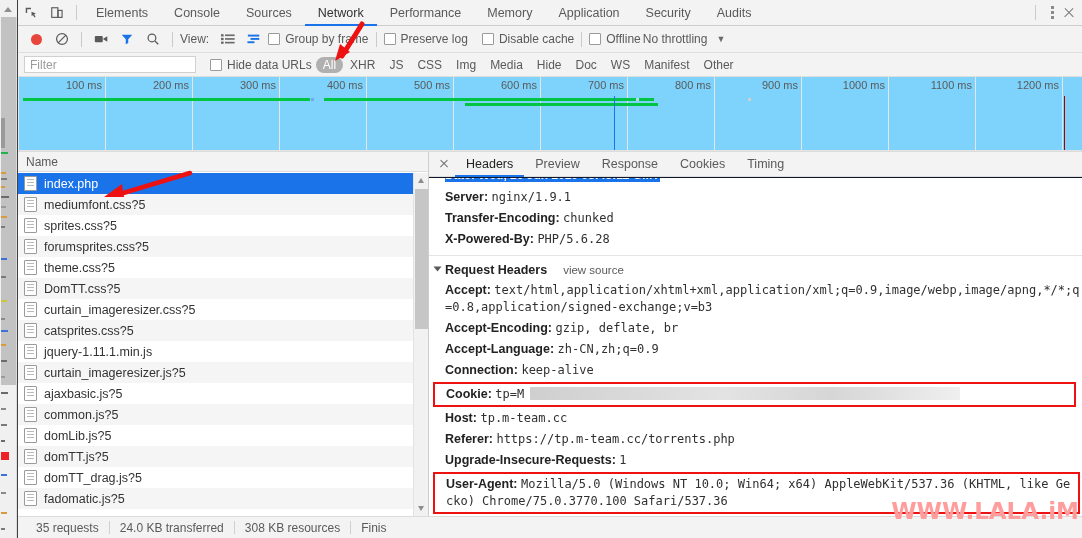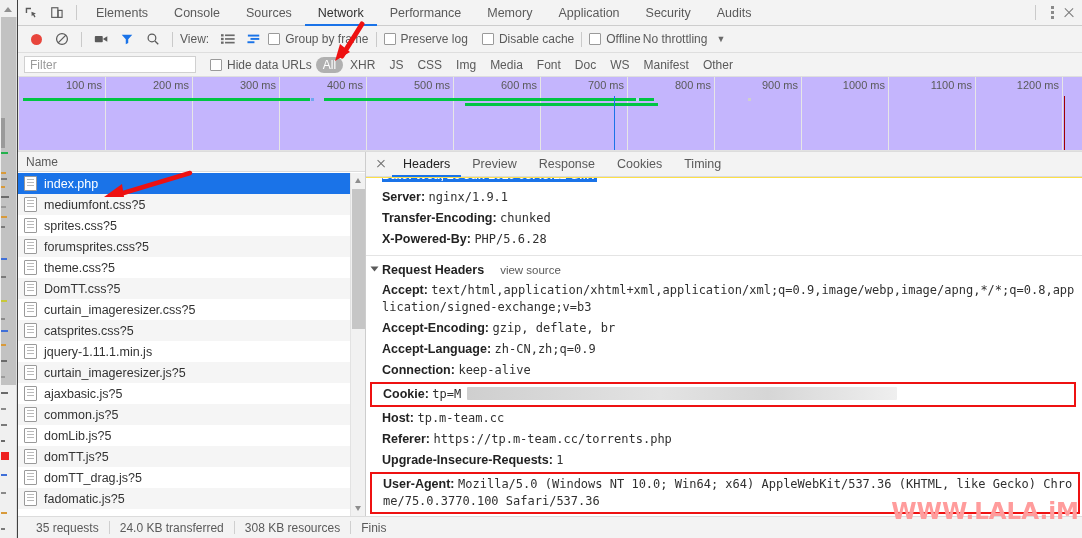--- a/index.html
+++ b/index.html
@@ -108,38 +108,38 @@
   }
   .filter-input::placeholder { color: #9a9a9a; }
   .types { display: flex; align-items: center; gap: 0; margin-left: 4px; }
   .type-chip {
     padding: 1px 7px; color: #5a5a5a; cursor: pointer; border-radius: 8px; white-space: nowrap;
   }
   .type-chip.sel { background: #b0b0b0; color: #fff; }
 
   
   .overview {
-    height: 75px; background: #c4b5fd; border-bottom: 1px solid #dcdcdc; position: relative;
+    height: 75px; background: #7dd3fc; border-bottom: 1px solid #dcdcdc; position: relative;
     overflow: hidden;
   }
   .ov-tick {
     position: absolute; top: 0; height: 75px; border-left: 1px solid #e6e6e6;
   }
   .ov-tick span {
     position: absolute; right: 4px; top: 2px; font-size: 11px; color: #5a5a5a;
     white-space: nowrap;
   }
   .ov-bar { position: absolute; height: 3px; background: #00c543; }
   .ov-line { position: absolute; top: 19px; width: 1px; height: 56px; }
   .ov-dot { position: absolute; width: 3px; height: 3px; }
   .ov-gridbottom { position:absolute; left:0; right:0; bottom:0; height:1px; background:#e2e2e2; }
 
   
   .split { position: absolute; left: 0; right: 0; top: 152px; bottom: 22px; display: flex; }
-  .listpane { width: 348px; position: relative; border-right: 1px solid #cdcdcd; background: #fff; text-align: center; }
+  .listpane { width: 411px; position: relative; border-right: 1px solid #cdcdcd; background: #fff; text-align: center; }
   .list-head {
     height: 20px; background: #f3f3f3; border-bottom: 1px solid #dcdcdc;
     display: flex; align-items: center; padding-left: 8px; color: #5a5a5a; font-size: 12px;
   }
   .rows { position: absolute; left: 0; right: 0; top: 21px; bottom: 0; overflow: hidden; }
   .row {
     height: 21px; display: flex; align-items: center; padding-left: 6px;
     font-size: 12.5px; color: #333; cursor: pointer; white-space: nowrap;
   }
   .row:nth-child(even) { background: #f5f5f5; }
@@ -169,21 +169,21 @@
   .list-sb .sb-dn::after {
     content:""; position:absolute; left:4px; top:5px;
     border-left:3.5px solid transparent; border-right:3.5px solid transparent;
     border-top:5px solid #8d8d8d;
   }
   .list-sb .sb-thumb {
     position:absolute; left:1px; top:16px; width:13px; height:140px; background:#c6c6c6;
   }
 
   
-  .detailpane { flex: 1; position: relative; background: #fde047; }
+  .detailpane { flex: 1; position: relative; background: #0f172a; }
   .detail-tabs {
     height: 25px; background: #f3f3f3; border-bottom: 1px solid #dcdcdc;
     display: flex; align-items: center; padding-left: 4px; gap: 0;
   }
   .dt-close {
     width: 22px; height: 22px; position: relative; cursor: pointer; flex: none;
   }
   .dt-close::before, .dt-close::after {
     content: ""; position: absolute; left: 6px; top: 10px; width: 10px; height: 1.4px; background: #6f6f6f;
   }
@@ -400,21 +400,21 @@
         <span class="cbx"></span>
         <span>Hide data URLs</span>
       </label>
       <div class="types">
         <span class="type-chip sel">All</span>
         <span class="type-chip">XHR</span>
         <span class="type-chip">JS</span>
         <span class="type-chip">CSS</span>
         <span class="type-chip">Img</span>
         <span class="type-chip">Media</span>
-        <span class="type-chip">Font</span>
+        <span class="type-chip">Hide</span>
         <span class="type-chip">Doc</span>
         <span class="type-chip">WS</span>
         <span class="type-chip">Manifest</span>
         <span class="type-chip">Other</span>
       </div>
     </div>
 
     <div class="overview">
       <div class="ov-tick" style="left:0px"></div>
       <div class="ov-tick" style="left:87px">

